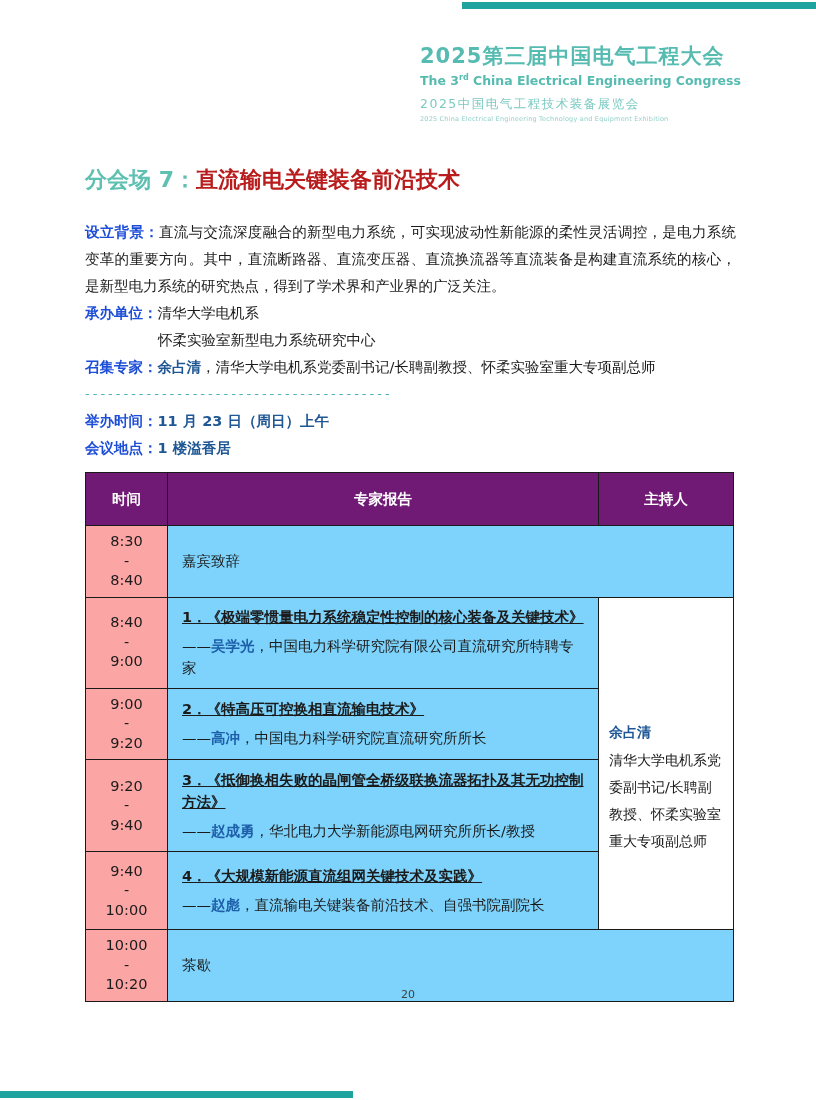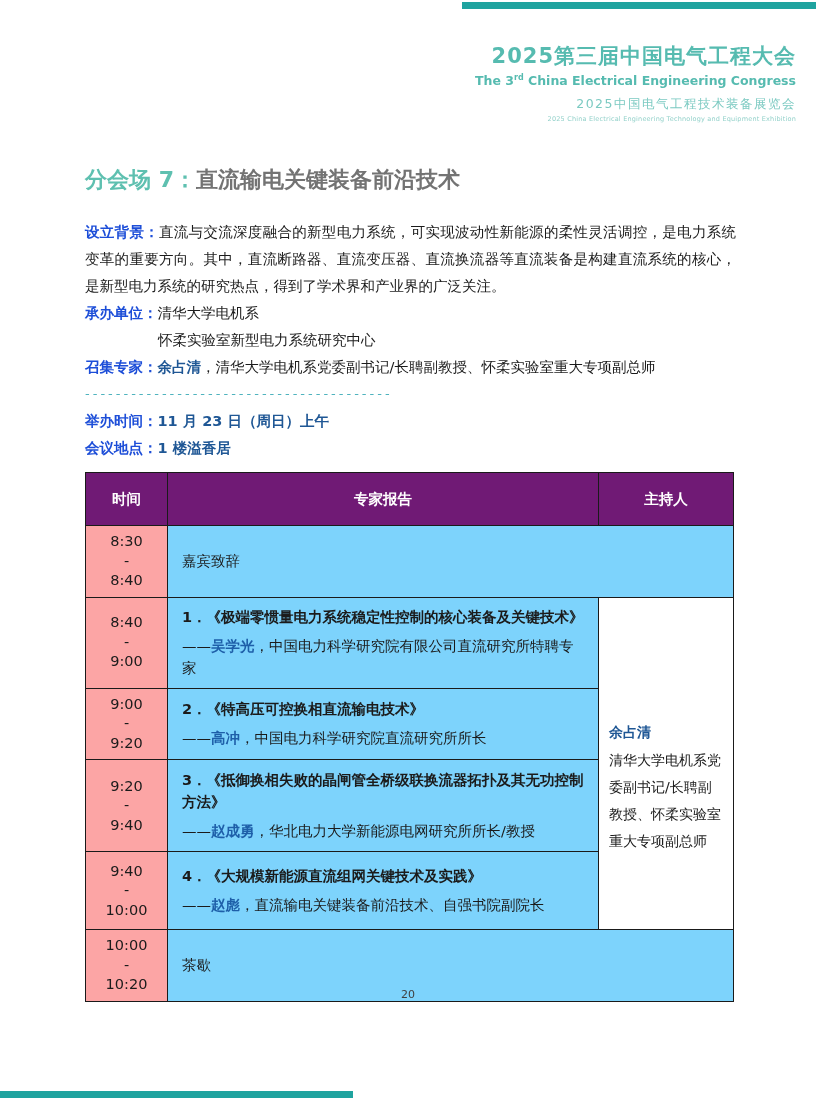--- a/index.html
+++ b/index.html
@@ -7,31 +7,31 @@
     position:relative; width:816px; height:1100px; margin:0 auto;
     background:#ffffff; overflow:hidden;
     font-family:"DejaVu Sans","Liberation Sans",sans-serif;
     color:#1b1b1b;
   }
   
   .bar-top    { position:absolute; top:2px; right:0; width:354px; height:7px; background:#1fa39f; }
   .bar-bottom { position:absolute; bottom:2px; left:0; width:353px; height:7px; background:#1fa39f; }
 
   
-  .logo { position:absolute; left:436px; top:42px; width:360px; text-align:right; }
+  .logo { position:absolute; left:420px; top:42px; width:360px; text-align:left; }
   .logo-line1 { font-size:21px; font-weight:bold; color:#56bbb0; letter-spacing:1px; white-space:nowrap; }
   .logo-line2 { font-size:12.5px; font-weight:bold; color:#56bbb0; margin-top:3px; white-space:nowrap; }
   .logo-line2 sup { font-size:8px; }
   .logo-line3 { font-size:12.5px; color:#7ccac2; margin-top:8px; letter-spacing:1.5px; white-space:nowrap; }
   .logo-line4 { font-size:6.5px; color:#93d1ca; margin-top:2px; letter-spacing:0.2px; white-space:nowrap; }
 
   
   .session-title { position:absolute; left:85px; top:150px; font-size:22px; font-weight:bold; white-space:nowrap; }
   .session-title .prefix { color:#5ec0b0; }
-  .session-title .main   { color:#737373; }
+  .session-title .main   { color:#b91c1c; }
 
   
   .info { position:absolute; left:85px; top:219px; width:651px; font-size:14.5px; line-height:27px; }
   .label { color:#1d4ed8; font-weight:bold; }
   .info p { margin:0; }
   .bg-para { text-align:justify; }
   .indent2 { padding-left:73px; }
   .navy  { color:#1f5795; font-weight:bold;margin-top:48px; }
   .name-blue { color:#1e5fa9; font-weight:bold; }
   .divider { color:#4fb3be; font-size:13px; letter-spacing:3px; line-height:22px; margin:2px 0 3px 0; white-space:nowrap; overflow:hidden; width:320px; }
@@ -44,21 +44,21 @@
   .schedule th, .schedule td { border:1.3px solid #1a1a1a; }
   .schedule th {
     background:#701a75; color:#ffffff; font-size:14.5px; font-weight:bold;
     height:36px; text-align:center; padding:8px;
   }
   td.time {
     background:#fca5a5; text-align:center; font-size:14.5px;
     line-height:1.35; padding:6px 2px; vertical-align:middle;
   }
   td.content { padding:8px 14px; font-size:14.5px; vertical-align:middle; background:#7dd3fc; }
-  .talk-title { font-weight:bold; line-height:1.55; }
+  .talk-title { font-weight:bold; line-height:1.55;text-decoration:underline; }
   .talk-speaker { margin-top:8px; line-height:1.5; }
   td.moderator {
     padding:8px 10px; font-size:14px; line-height:1.95;
     vertical-align:middle; background:#fff;
   }
   tr.r0 { height:58px; } tr.r1 { height:80px; } tr.r2 { height:62px; }
   tr.r3 { height:92px; } tr.r4 { height:78px; } tr.r5 { height:54px; }
 
   .page-number { position:absolute; top:988px; left:0; width:100%; text-align:center; font-size:11px; color:#404040; }
 </style>

